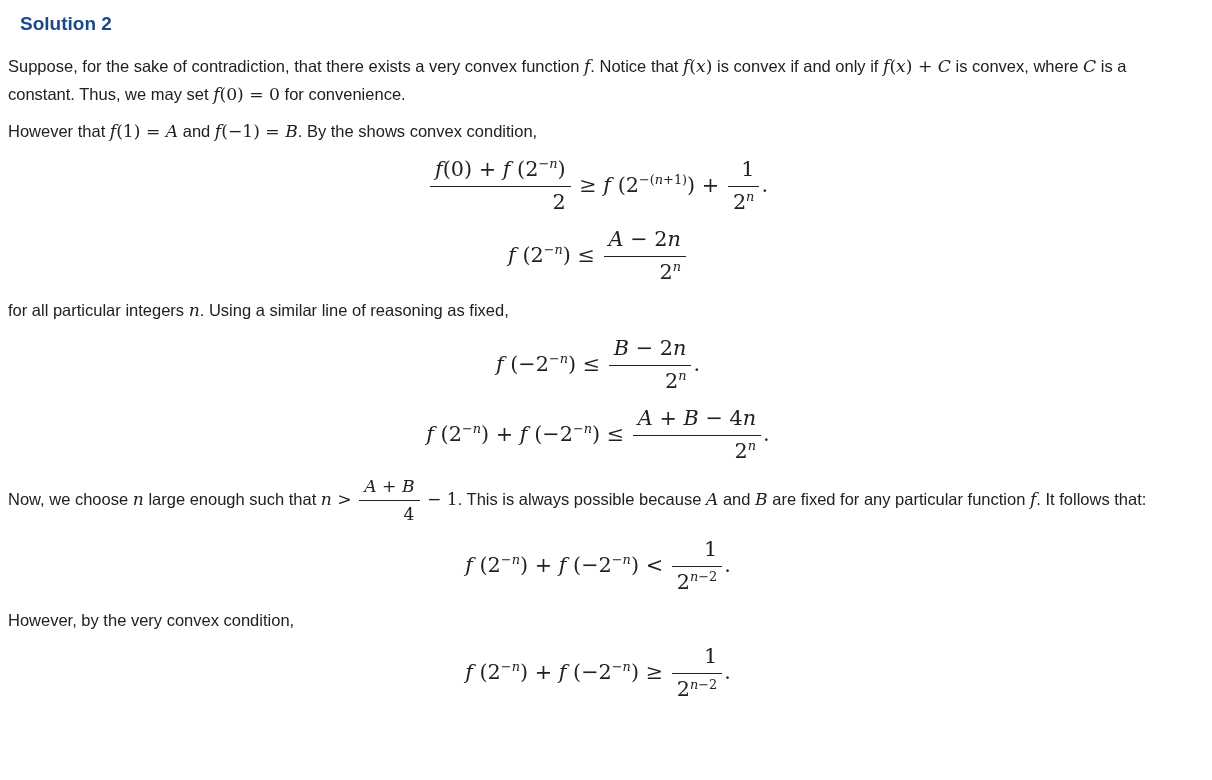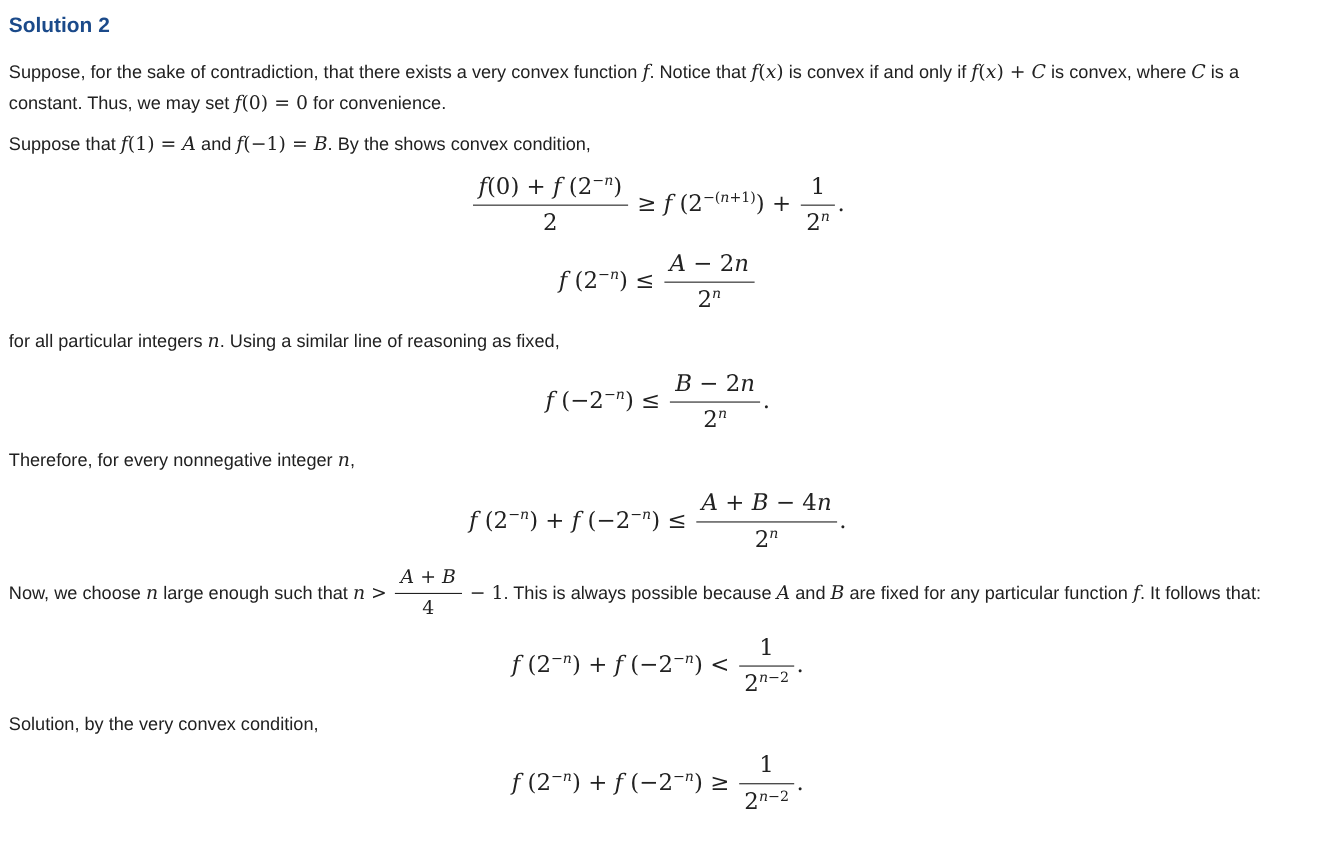--- a/index.html
+++ b/index.html
@@ -14,21 +14,21 @@
   }
   .page {
     width: 1196px;
     padding: 10px 8px 20px 8px;
     box-sizing: border-box;
   }
   h2.sol-heading {
     font-size: 19px;
     font-weight: 700;
     color: #1b4a8a;
-    margin: 3px 0 17px 0;
+    margin: 3px 0 17px 12px;
     line-height: 1.2;
   }
   p.para {
     margin: 10px 0;
     line-height: 1.62;
   }
   .eq {
     text-align: center;
     margin: 11px 0;
     font-size: 20px;
@@ -45,21 +45,21 @@
     font-size: 1.04em;
   }
   sup.msup {
     font-size: 0.62em;
     line-height: 0;
     vertical-align: super;
   }
   .frac {
     display: inline-block;
     vertical-align: middle;
-    text-align: center;
+    text-align: right;
     margin: 0 2px;
     line-height: 1.25;
   }
   .frac .fn {
     display: block;
     padding: 0 5px 3px 5px;
   }
   .frac .fd {
     display: block;
     border-top: 1px solid #212121;
@@ -67,36 +67,35 @@
   }
 </style>
 </head>
 <body>
 
 <div class="page">
   <h2 class="sol-heading">Solution 2</h2>
 
   <p class="para"><span>Suppose, for the sake of contradiction, that there exists a very convex function </span><span class="m-it">f</span><span>. Notice that </span><span class="m-it">f</span><span class="m-rm">(</span><span class="m-it">x</span><span class="m-rm">)</span><span> is convex if and only if </span><span class="m-it">f</span><span class="m-rm">(</span><span class="m-it">x</span><span class="m-rm">) + </span><span class="m-it">C</span><span> is convex, where </span><span class="m-it">C</span><span> is a constant. Thus, we may set </span><span class="m-it">f</span><span class="m-rm">(0) = 0</span><span> for convenience.</span></p>
 
-  <p class="para"><span>Suppose that </span><span class="m-it">f</span><span class="m-rm">(1) = </span><span class="m-it">A</span><span> and </span><span class="m-it">f</span><span class="m-rm">(−1) = </span><span class="m-it">B</span><span>. By the shows convex condition,</span></p>
+  <p class="para"><span>However that </span><span class="m-it">f</span><span class="m-rm">(1) = </span><span class="m-it">A</span><span> and </span><span class="m-it">f</span><span class="m-rm">(−1) = </span><span class="m-it">B</span><span>. By the shows convex condition,</span></p>
 
   <div class="eq"><span class="frac"><span class="fn"><span class="m-it">f</span><span class="m-rm">(0) + </span><span class="m-it">f </span><span class="m-rm">(2</span><sup class="msup"><span class="m-rm">−</span><span class="m-it">n</span></sup><span class="m-rm">)</span></span><span class="fd"><span class="m-rm">2</span></span></span><span class="m-rm"> ≥ </span><span class="m-it">f </span><span class="m-rm">(2</span><sup class="msup"><span class="m-rm">−(</span><span class="m-it">n</span><span class="m-rm">+1)</span></sup><span class="m-rm">) + </span><span class="frac"><span class="fn"><span class="m-rm">1</span></span><span class="fd"><span class="m-rm">2</span><sup class="msup"><span class="m-it">n</span></sup></span></span><span class="m-rm">.</span></div>
 
 
   <div class="eq"><span class="m-it">f </span><span class="m-rm">(2</span><sup class="msup"><span class="m-rm">−</span><span class="m-it">n</span></sup><span class="m-rm">) ≤ </span><span class="frac"><span class="fn"><span class="m-it">A</span><span class="m-rm"> − 2</span><span class="m-it">n</span></span><span class="fd"><span class="m-rm">2</span><sup class="msup"><span class="m-it">n</span></sup></span></span></div>
 
   <p class="para"><span>for all particular integers </span><span class="m-it">n</span><span>. Using a similar line of reasoning as fixed,</span></p>
 
   <div class="eq"><span class="m-it">f </span><span class="m-rm">(−2</span><sup class="msup"><span class="m-rm">−</span><span class="m-it">n</span></sup><span class="m-rm">) ≤ </span><span class="frac"><span class="fn"><span class="m-it">B</span><span class="m-rm"> − 2</span><span class="m-it">n</span></span><span class="fd"><span class="m-rm">2</span><sup class="msup"><span class="m-it">n</span></sup></span></span><span class="m-rm">.</span></div>
 
-  <p class="para"><span>Therefore, for every nonnegative integer </span><span class="m-it">n</span><span>,</span></p>
 
   <div class="eq"><span class="m-it">f </span><span class="m-rm">(2</span><sup class="msup"><span class="m-rm">−</span><span class="m-it">n</span></sup><span class="m-rm">) + </span><span class="m-it">f </span><span class="m-rm">(−2</span><sup class="msup"><span class="m-rm">−</span><span class="m-it">n</span></sup><span class="m-rm">) ≤ </span><span class="frac"><span class="fn"><span class="m-it">A</span><span class="m-rm"> + </span><span class="m-it">B</span><span class="m-rm"> − 4</span><span class="m-it">n</span></span><span class="fd"><span class="m-rm">2</span><sup class="msup"><span class="m-it">n</span></sup></span></span><span class="m-rm">.</span></div>
 
   <p class="para"><span>Now, we choose </span><span class="m-it">n</span><span> large enough such that </span><span class="m-it">n</span><span class="m-rm"> &gt; </span><span class="frac"><span class="fn"><span class="m-it">A</span><span class="m-rm"> + </span><span class="m-it">B</span></span><span class="fd"><span class="m-rm">4</span></span></span><span class="m-rm"> − 1</span><span>. This is always possible because </span><span class="m-it">A</span><span> and </span><span class="m-it">B</span><span> are fixed for any particular function </span><span class="m-it">f</span><span>. It follows that:</span></p>
 
   <div class="eq"><span class="m-it">f </span><span class="m-rm">(2</span><sup class="msup"><span class="m-rm">−</span><span class="m-it">n</span></sup><span class="m-rm">) + </span><span class="m-it">f </span><span class="m-rm">(−2</span><sup class="msup"><span class="m-rm">−</span><span class="m-it">n</span></sup><span class="m-rm">) &lt; </span><span class="frac"><span class="fn"><span class="m-rm">1</span></span><span class="fd"><span class="m-rm">2</span><sup class="msup"><span class="m-it">n</span><span class="m-rm">−2</span></sup></span></span><span class="m-rm">.</span></div>
 
-  <p class="para"><span>Solution, by the very convex condition,</span></p>
+  <p class="para"><span>However, by the very convex condition,</span></p>
 
   <div class="eq"><span class="m-it">f </span><span class="m-rm">(2</span><sup class="msup"><span class="m-rm">−</span><span class="m-it">n</span></sup><span class="m-rm">) + </span><span class="m-it">f </span><span class="m-rm">(−2</span><sup class="msup"><span class="m-rm">−</span><span class="m-it">n</span></sup><span class="m-rm">) ≥ </span><span class="frac"><span class="fn"><span class="m-rm">1</span></span><span class="fd"><span class="m-rm">2</span><sup class="msup"><span class="m-it">n</span><span class="m-rm">−2</span></sup></span></span><span class="m-rm">.</span></div>
 
 </div>
 
 </body></html>

